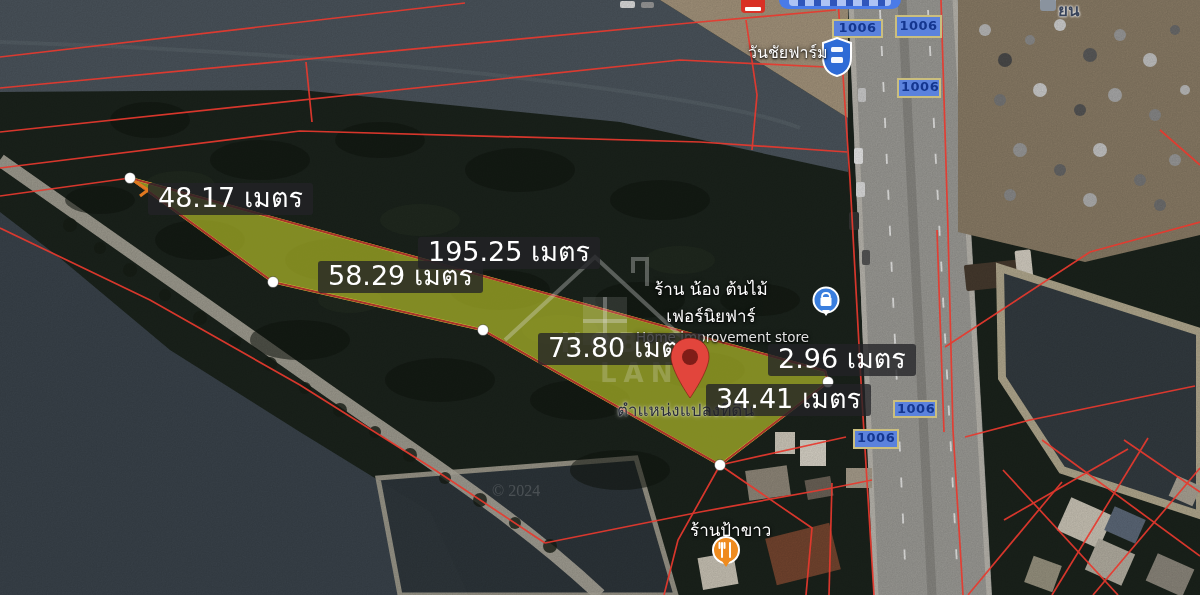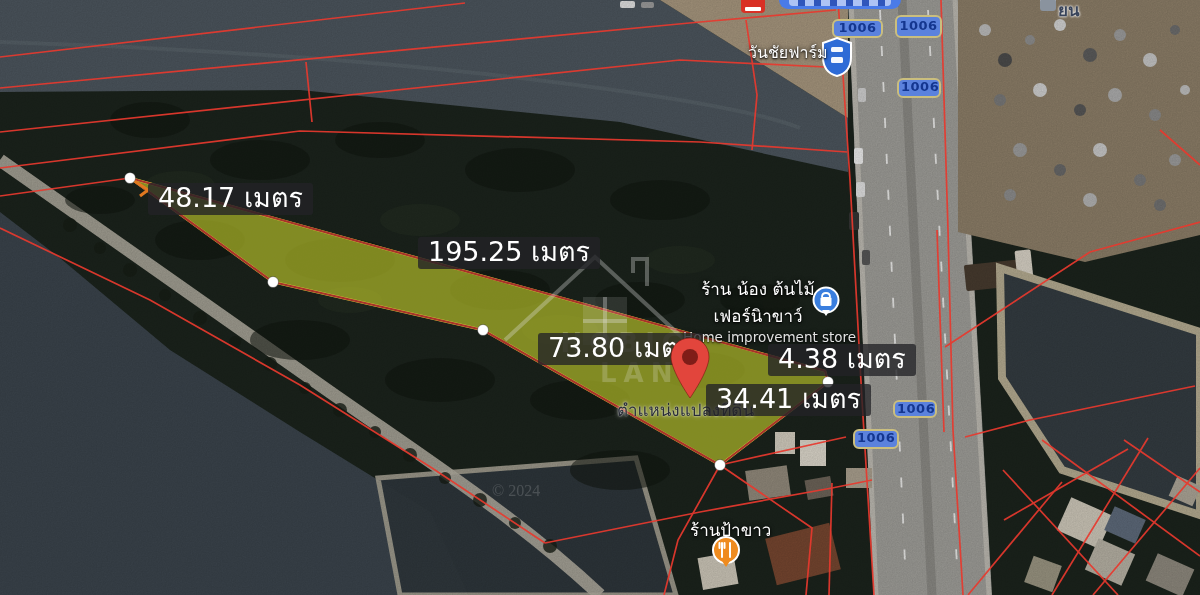--- a/index.html
+++ b/index.html
@@ -6,21 +6,21 @@
   .stage{position:relative;width:1200px;height:595px;overflow:hidden;
          font-family:"DejaVu Sans","Liberation Sans",sans-serif;background:#1b231c;}
   .stage svg{position:absolute;left:0;top:0;}
   
   .m-label{position:absolute;background:var(--label-bg,rgba(35,35,38,.78));color:#fff;
            font-size:27px;line-height:28px;padding:1px 10px 3px;border-radius:3px;
            white-space:nowrap;z-index:6;}
   
   .badge{position:absolute;background:var(--badge-bg,#5b82dd);border:2px solid var(--badge-border,#cabe7e);
          color:var(--badge-text,#14368f);font-weight:bold;font-size:13px;text-align:center;
-         border-radius:6px;line-height:14px;letter-spacing:.5px;z-index:5;padding:0 2px;}
+         border-radius:0;line-height:14px;letter-spacing:.5px;z-index:5;padding:0 2px;}
   
   .poi{position:absolute;color:#fff;font-size:17px;font-weight:500;white-space:nowrap;
        text-shadow:0 1px 2px rgba(0,0,0,.95),0 0 4px rgba(0,0,0,.8);z-index:5;}
   .poi .sub{font-size:13.5px;font-weight:400;color:rgba(255,255,255,.88);}
   .poi-dark{position:absolute;color:#39445a;font-size:17px;font-weight:bold;white-space:nowrap;
        text-shadow:0 0 2px #fff,0 0 3px #fff;z-index:5;}
   .pin-label{position:absolute;color:#2a2d38;font-size:17px;font-weight:500;white-space:nowrap;
        text-shadow:0 0 2px rgba(255,255,255,.85),0 0 5px rgba(255,255,255,.6);z-index:4;text-align:right;}
   .watermark-text{position:absolute;left:488px;top:328px;width:220px;text-align:right;
        font-size:26px;font-weight:bold;letter-spacing:7px;color:rgba(235,235,235,.22);z-index:3;}
@@ -222,22 +222,23 @@
       <rect x="88" y="52" width="44" height="48" fill="rgba(230,230,230,.14)" stroke="none"></rect>
       <line x1="110" y1="52" x2="110" y2="100"></line>
       <line x1="88" y1="76" x2="132" y2="76"></line>
     </g>
   </svg>
   <div class="watermark-text">HOBIG-LAND</div>
   <div class="attr">© 2024</div>
 
   <div class="m-label" style="left:148px;top:183px"><span>48.17 เมตร</span></div>
   <div class="m-label" style="left:418px;top:237px"><span>195.25 เมตร</span></div>
+  <div class="m-label" style="left:318px;top:261px"><span>58.29 เมตร</span></div>
   <div class="m-label" style="left:538px;top:333px"><span>73.80 เมตร</span></div>
-  <div class="m-label" style="left:768px;top:344px"><span>4.38 เมตร</span></div>
+  <div class="m-label" style="left:768px;top:344px"><span>2.96 เมตร</span></div>
   <div class="m-label" style="left:706px;top:384px;z-index:6"><span>34.41 เมตร</span></div>
 
   <div class="pin-label" style="left:617px;top:396px">ตำแหน่งแปลงที่ดิน</div>
   <svg width="46" height="64" viewBox="0 0 46 64" style="left:667px;top:336px;z-index:7">
     <path d="M23,2 C12,2 4,10 4,21 C4,35 23,62 23,62 C23,62 42,35 42,21 C42,10 34,2 23,2 Z" style="fill:var(--pin-red,#e2453c)" stroke="rgba(120,20,15,.6)" stroke-width="1"></path>
     <circle cx="23" cy="21" r="8" fill="#7f1d18"></circle>
   </svg>
 
   <div class="badge" style="left:832px;top:19px;width:43px;height:15px">1006</div>
   <div class="badge" style="left:895px;top:15px;width:39px;height:19px;line-height:18px">1006</div>
@@ -246,23 +247,23 @@
   <div class="badge" style="left:853px;top:429px;width:38px;height:16px">1006</div>
 
   <svg width="32" height="40" viewBox="0 0 32 40" style="left:821px;top:37px;z-index:5">
     <path d="M16,1 L30,6 L30,20 C30,31 24,37 16,39 C8,37 2,31 2,20 L2,6 Z" style="fill:var(--shield-blue,#2e6bd6)" stroke="#ffffff" stroke-width="2"></path>
     <rect x="10" y="10" width="12" height="5" rx="1.5" fill="#ffffff" opacity=".95"></rect>
     <rect x="10" y="20" width="12" height="6" rx="1.5" fill="#ffffff" opacity=".95"></rect>
   </svg>
 
   <div class="poi" style="left:748px;top:40px;font-size:16px">วันชัยฟาร์ม</div>
 
-  <div class="poi" style="left:683px;top:275px;text-align:center;width:150px">
+  <div class="poi" style="left:636px;top:275px;text-align:center;width:150px">
     <div>ร้าน น้อง ต้นไม้</div>
-    <div>เฟอร์นิาขาว์</div>
+    <div>เฟอร์นิยฟาร์</div>
     <div class="sub">Home improvement store</div>
   </div>
   <svg class="icon-circle" width="30" height="36" viewBox="0 0 30 36" style="left:811px;top:286px">
     <circle cx="15" cy="14" r="12.5" style="fill:var(--store-icon-blue,#3a7ede)" stroke="#ffffff" stroke-width="2"></circle>
     <path d="M15,30 L11,24 L19,24 Z" fill="#ffffff"></path>
     <path d="M11,11 Q11,7 15,7 Q19,7 19,11" stroke="#ffffff" stroke-width="1.8" fill="none"></path>
     <rect x="9.5" y="11" width="11" height="9" rx="1.5" fill="#ffffff"></rect>
   </svg>
 
   <div class="poi" style="left:690px;top:516px">ร้านป้าขาว</div>

